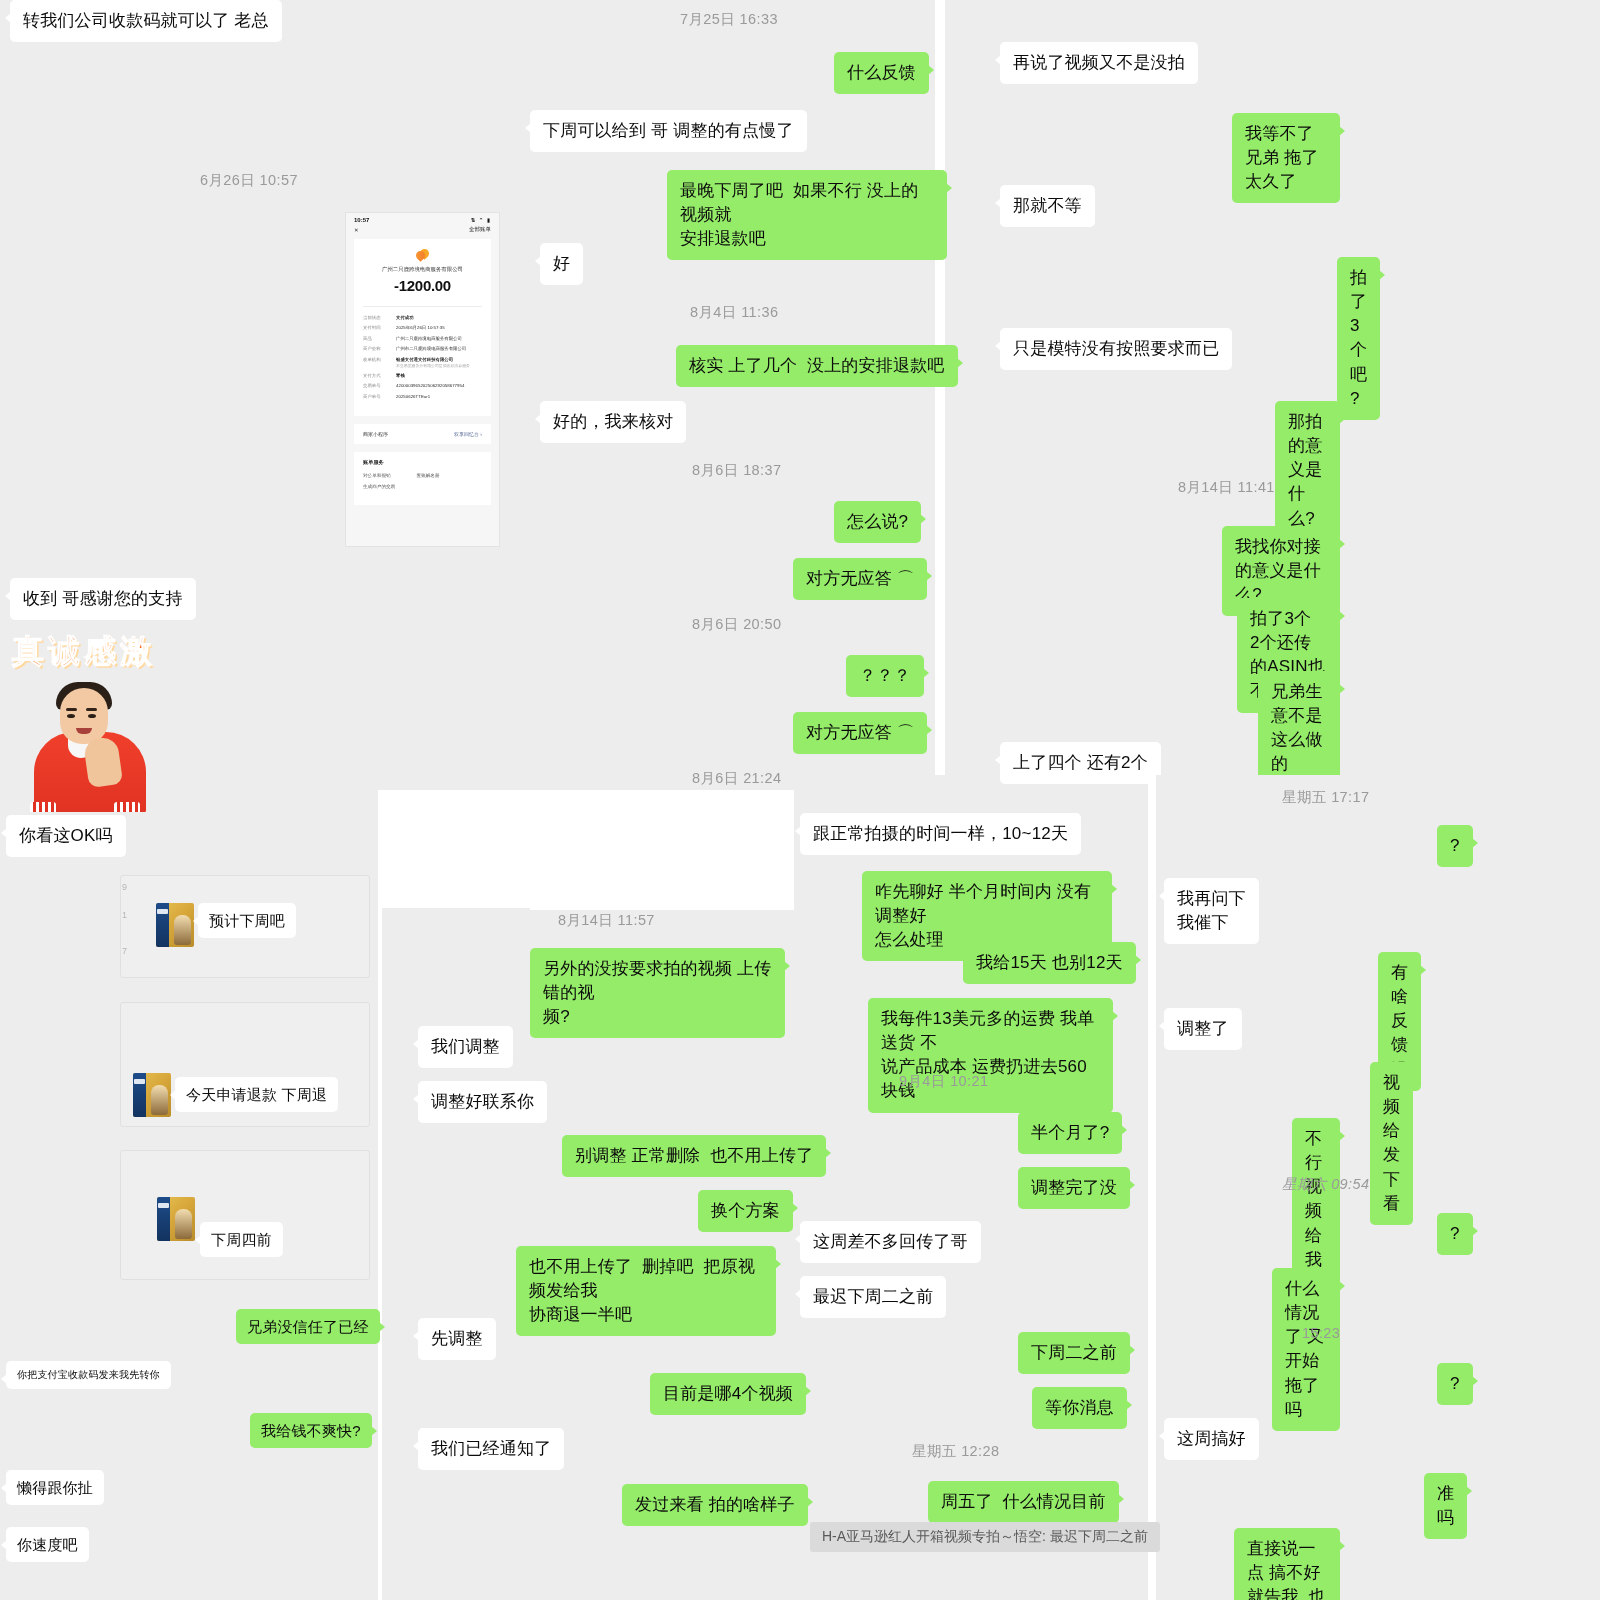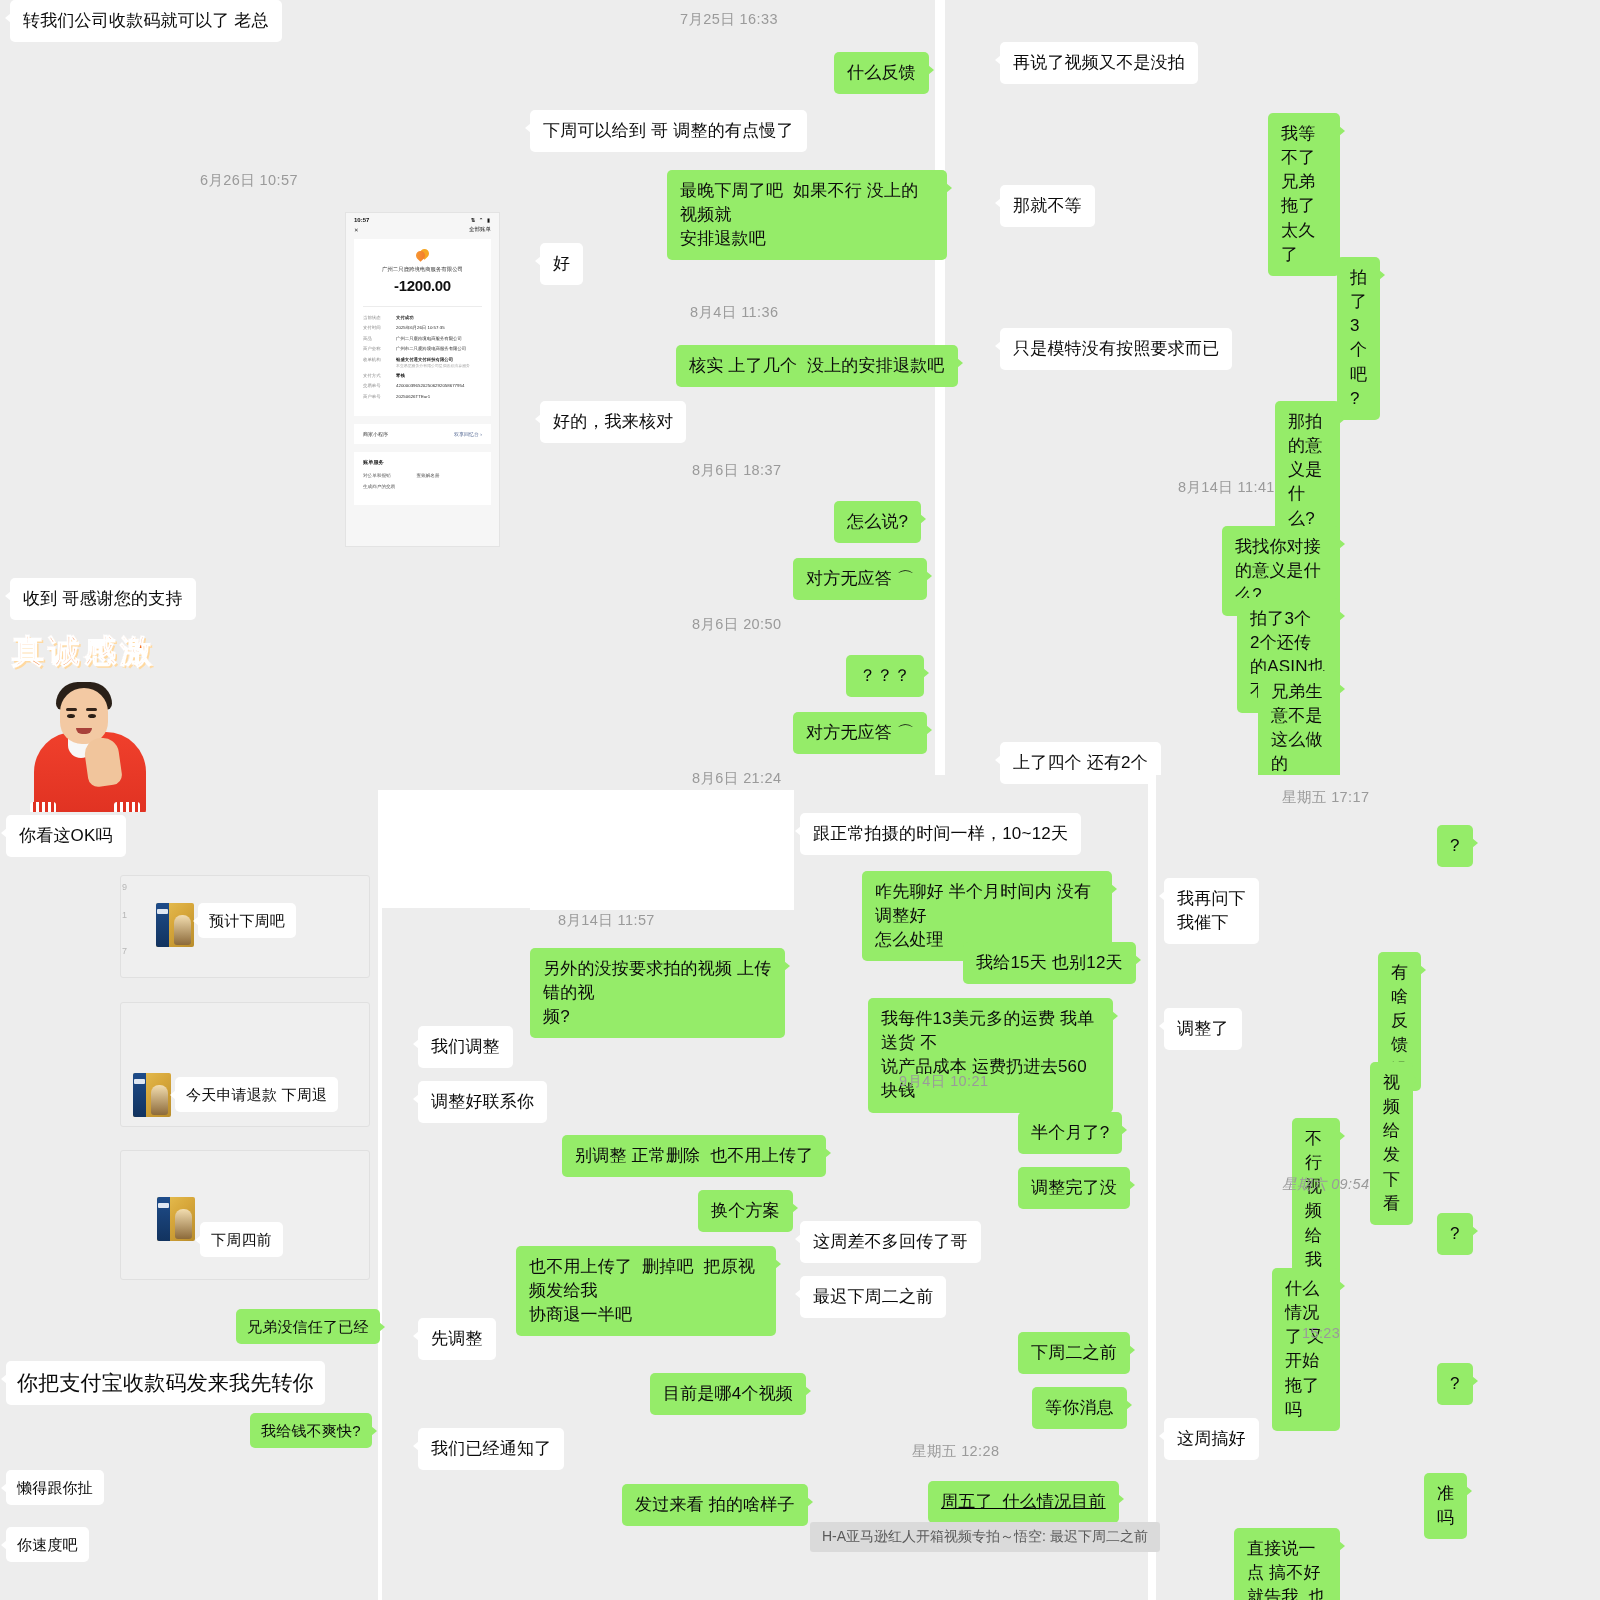--- a/index.html
+++ b/index.html
@@ -318,21 +318,21 @@
     <div class="bubble out">？？？</div>
   </div>
   <div class="msg" style="left:793px;top:712px;">
     <div class="bubble out voice">对方无应答 ⌒</div>
   </div>
   <div class="tstamp" style="left:692px;top:769px;">8月6日 21:24</div>
 
   <div class="msg" style="left:1000px;top:42px;">
     <div class="bubble in">再说了视频又不是没拍</div>
   </div>
-  <div class="msg" style="left:1232px;top:113px;margin-left:36px;">
+  <div class="msg" style="left:1232px;top:113px;">
     <div class="bubble out">我等不了兄弟 拖了太久了</div>
   </div>
   <div class="msg" style="left:1000px;top:185px;">
     <div class="bubble in">那就不等</div>
   </div>
   <div class="msg" style="left:1337px;top:257px;">
     <div class="bubble out">拍了3个吧?</div>
   </div>
   <div class="msg" style="left:1000px;top:328px;">
     <div class="bubble in">只是模特没有按照要求而已</div>
@@ -400,21 +400,21 @@
       <div class="fig"></div>
   </div>
   <div class="msg" style="left:200px;top:1222px;">
     <div class="bubble in" style="font-size:15px;padding:7px 11px;">下周四前</div>
   </div>
 
   <div class="msg" style="left:236px;top:1309px;">
     <div class="bubble out" style="font-size:15px;padding:7px 11px;">兄弟没信任了已经</div>
   </div>
   <div class="msg" style="left:6px;top:1361px;">
-    <div class="bubble in" style="font-size:21px;padding:7px 11px;">你把支付宝收款码发来我先转你</div>
+    <div class="bubble in" style="font-size:10px;padding:7px 11px;">你把支付宝收款码发来我先转你</div>
   </div>
   <div class="msg" style="left:250px;top:1413px;">
     <div class="bubble out" style="font-size:15px;padding:7px 11px;">我给钱不爽快?</div>
   </div>
   <div class="msg" style="left:6px;top:1470px;">
     <div class="bubble in" style="font-size:15px;padding:7px 11px;">懒得跟你扯</div>
   </div>
   <div class="msg" style="left:6px;top:1527px;">
     <div class="bubble in" style="font-size:15px;padding:7px 11px;">你速度吧</div>
   </div>
@@ -480,21 +480,21 @@
   <div class="msg" style="left:800px;top:1276px;">
     <div class="bubble in">最迟下周二之前</div>
   </div>
   <div class="msg" style="left:1018px;top:1332px;">
     <div class="bubble out">下周二之前</div>
   </div>
   <div class="msg" style="left:1032px;top:1387px;">
     <div class="bubble out">等你消息</div>
   </div>
   <div class="tstamp" style="left:912px;top:1442px;">星期五 12:28</div>
-  <div class="msg" style="left:928px;top:1481px;text-decoration:underline;">
+  <div class="msg" style="left:928px;top:1481px;">
     <div class="bubble out">周五了  什么情况目前</div>
   </div>
   <div class="sys-note" style="left:810px;top:1522px;">H-A亚马逊红人开箱视频专拍～悟空: 最迟下周二之前</div>
 
   <div class="tstamp" style="left:1282px;top:788px;">星期五 17:17</div>
   <div class="msg" style="left:1437px;top:825px;">
     <div class="bubble out">?</div>
   </div>
   <div class="msg" style="left:1164px;top:878px;">
     <div class="bubble in">我再问下

